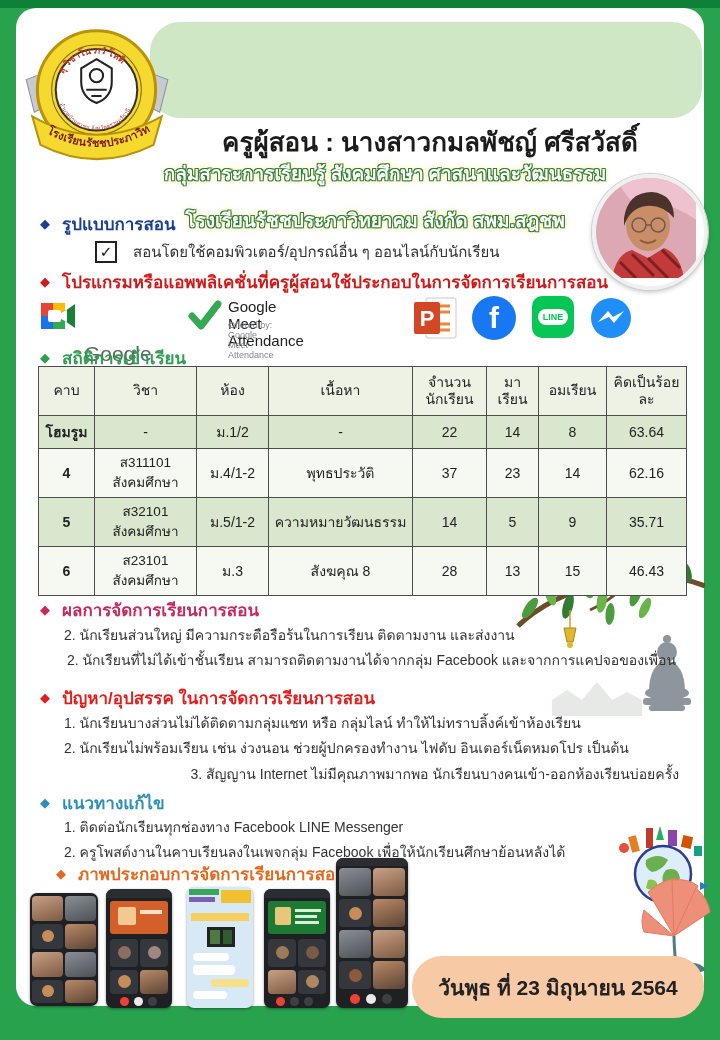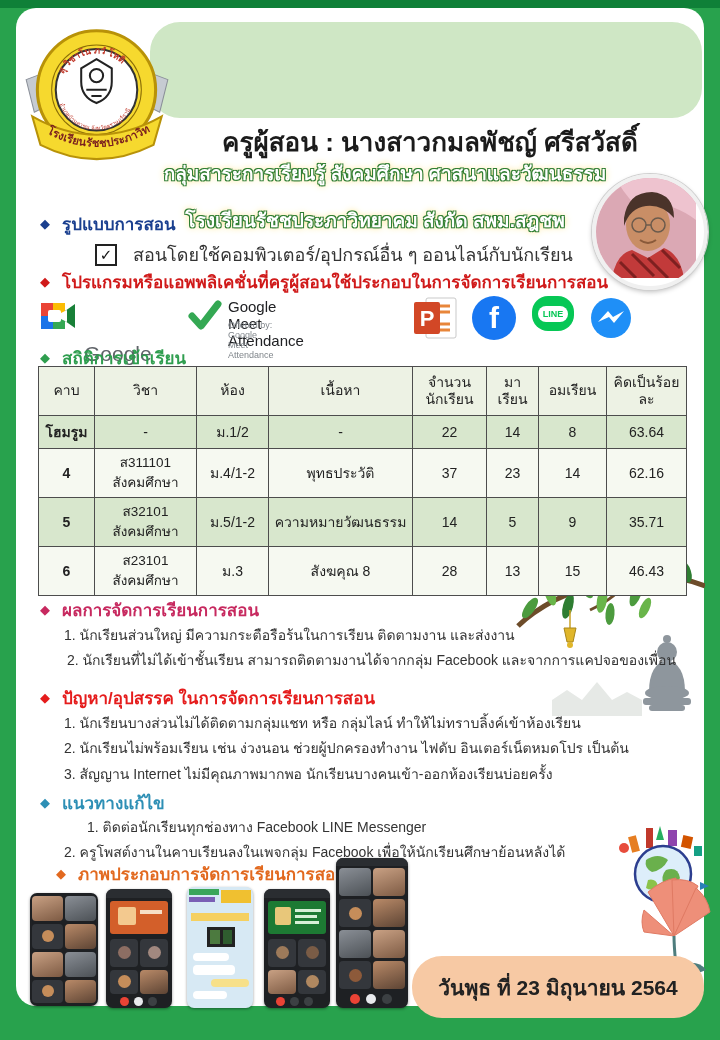--- a/index.html
+++ b/index.html
@@ -28,29 +28,29 @@
   .sec{position:absolute;display:flex;align-items:center;gap:12px;z-index:2;}
   .dia{font-size:13px;line-height:1;}
   .sh{font-size:17px;font-weight:700;text-decoration-thickness:1.5px;text-underline-offset:3px;}
   .c-navy{color:#1a3f8f;} .c-red{color:#d01a1a;} .c-green{color:#2f9e4f;}
   .c-rose{color:#c7295f;} .c-red2{color:#e51c1c;} .c-teal{color:#2d8fb5;} .c-orange{color:#e2691f;}
   .li{position:absolute;left:64px;width:615px;font-size:14px;color:#333;white-space:nowrap;z-index:2;}
   
   .chkrow{position:absolute;left:95px;top:240px;display:flex;align-items:center;gap:16px;z-index:2;}
   .chk{width:18px;height:18px;border:2px solid #222;display:flex;align-items:center;justify-content:center;
        font-size:15px;font-weight:700;color:#111;}
-  .chklab{font-size:18px;color:#333;}
+  .chklab{font-size:15px;color:#333;}
   
   .apps{position:absolute;left:40px;top:294px;height:52px;z-index:2;}
   .gmeet-text{position:absolute;left:44px;top:8px;font-size:21px;color:#5f6368;margin-top:40px;}
   .att-title{position:absolute;left:188px;top:4px;font-size:15px;color:#202124;}
   .att-sub{position:absolute;left:188px;top:26px;font-size:9px;color:#80868b;}
   .fbc{position:absolute;left:432px;top:2px;width:44px;height:44px;border-radius:50%;background:#1877f2;
        color:#fff;font-size:30px;font-weight:700;text-align:center;line-height:44px;}
-  .linec{position:absolute;left:492px;top:2px;width:42px;height:35px;border-radius:16px;background:#06c755;
+  .linec{position:absolute;left:492px;top:2px;width:42px;height:42px;border-radius:10px;background:#06c755;
        display:flex;align-items:center;justify-content:center;}
   .linebub{background:#fff;border-radius:8px;padding:3px 5px;color:#06c755;font-size:9px;font-weight:800;}
   
   table.stats{position:absolute;left:38px;top:366px;border-collapse:collapse;z-index:2;background:#fff;}
   table.stats th,table.stats td{border:1.5px solid #4d4d4d;text-align:center;vertical-align:middle;
       font-size:14px;color:#222;padding:2px 3px;}
   table.stats th{background:#edf2e4;font-weight:400;height:44px;line-height:1.25;}
   tr.rowA td{background:#d8e7cd;}
   tr.rowB td{background:#f6f9f1;}
   tr.h30 td{height:28px;} tr.h46 td{height:44px;}
@@ -310,36 +310,36 @@
     <td>15</td>
     <td>46.43</td>
   </tr>
 </tbody>
   </table>
 
 <div class="sec" style="left:40px;top:596px;">
   <span class="dia c-rose">◆</span>
   <span class="sh c-rose">ผลการจัดการเรียนการสอน</span>
 </div>
-<div class="li" style="top:624px;">1. นักเรียนส่วนใหญ่ มีความกระตือรือร้นในการเรียน ติดตามงาน และส่งงาน</div>
+<div class="li" style="top:624px;">2. นักเรียนส่วนใหญ่ มีความกระตือรือร้นในการเรียน ติดตามงาน และส่งงาน</div>
 <div class="li" style="top:649px;text-align:center;">2. นักเรียนที่ไม่ได้เข้าชั้นเรียน สามารถติดตามงานได้จากกลุ่ม Facebook และจากการแคปจอของเพื่อน</div>
 
 <div class="sec" style="left:40px;top:684px;">
   <span class="dia c-red2">◆</span>
   <span class="sh c-red2">ปัญหา/อุปสรรค  ในการจัดการเรียนการสอน</span>
 </div>
 <div class="li" style="top:712px;">1. นักเรียนบางส่วนไม่ได้ติดตามกลุ่มแชท หรือ กลุ่มไลน์ ทำให้ไม่ทราบลิ้งค์เข้าห้องเรียน</div>
 <div class="li" style="top:737px;">2. นักเรียนไม่พร้อมเรียน เช่น ง่วงนอน ช่วยผู้ปกครองทำงาน ไฟดับ อินเตอร์เน็ตหมดโปร เป็นต้น</div>
-<div class="li" style="top:763px;">3. สัญญาน Internet ไม่มีคุณภาพมากพอ นักเรียนบางคนเข้า-ออกห้องเรียนบ่อยครั้ง</div>
+<div class="li" style="top:763px;text-align:right;">3. สัญญาน Internet ไม่มีคุณภาพมากพอ นักเรียนบางคนเข้า-ออกห้องเรียนบ่อยครั้ง</div>
 
 <div class="sec" style="left:40px;top:789px;">
   <span class="dia c-teal">◆</span>
   <span class="sh c-teal">แนวทางแก้ไข</span>
 </div>
-<div class="li" style="top:816px;margin-left:23px;">1. ติดต่อนักเรียนทุกช่องทาง Facebook LINE  Messenger</div>
+<div class="li" style="top:816px;">1. ติดต่อนักเรียนทุกช่องทาง Facebook LINE  Messenger</div>
 <div class="li" style="top:841px;">2. ครูโพสต์งานในคาบเรียนลงในเพจกลุ่ม Facebook  เพื่อให้นักเรียนศึกษาย้อนหลังได้</div>
 
 <div class="sec" style="left:56px;top:860px;">
   <span class="dia c-orange">◆</span>
   <span class="sh c-orange">ภาพประกอบการจัดการเรียนการสอน</span>
 </div>
 
 <div class="ph" style="left:30px;top:893px;width:68px;height:113px;">
   <div class="vt face1" style="left:2px;top:3px;width:31px;height:25px;"></div>
   <div class="vt face2" style="left:35px;top:3px;width:31px;height:25px;"></div>

